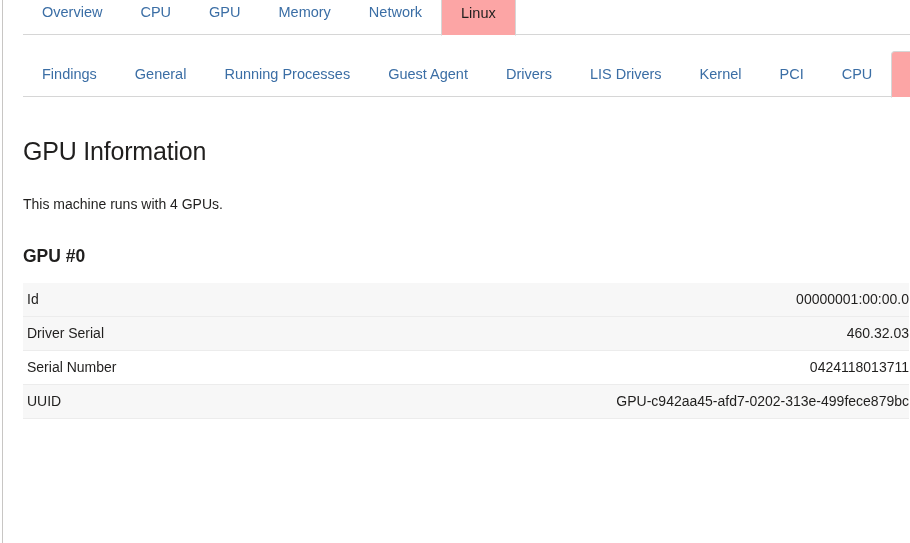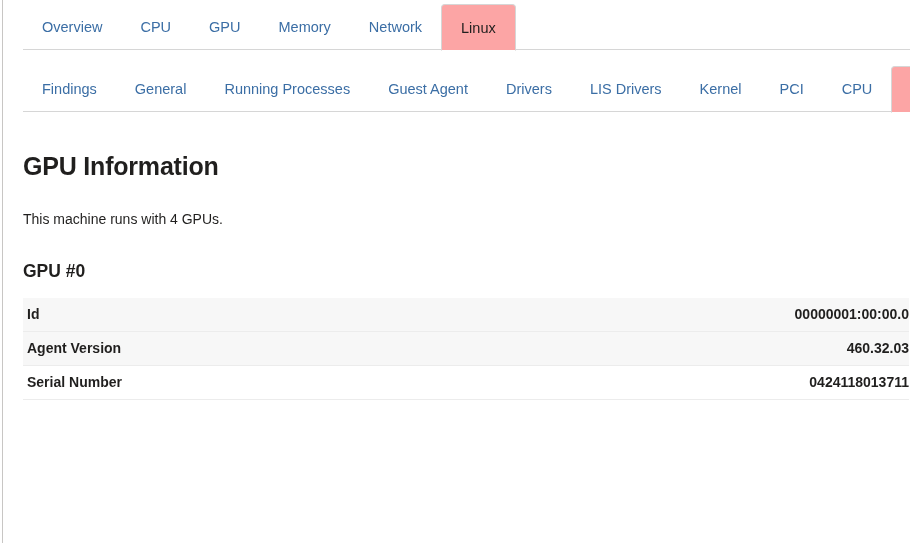--- a/index.html
+++ b/index.html
@@ -31,21 +31,21 @@
     position: absolute;
     left: 3px;
     top: 0;
     width: 907px;
     height: 543px;
   }
 
   
   .tabstrip {
     position: relative;
-    height: 50px;
+    height: 35px;
     box-sizing: border-box;
   }
   .tabstrip .rule {
     position: absolute;
     left: 20px;
     right: 0;
     bottom: 0;
     height: 1px;
     background: #d6d6d6;
   }
@@ -88,21 +88,21 @@
     margin-top: 15px;
   }
 
   
   .page-body {
     padding: 0 0 0 20px;
   }
 
   h1.page-title {
     font-size: 25px;
-    font-weight: 700;
+    font-weight: 400;
     letter-spacing: -0.2px;
     margin: 40px 1px 0 0;
     color: #201f1e;
   }
 
   p.lede {
     font-size: 14px;
     margin: 30px 0 0 0;
     color: #201f1e;
   }
@@ -126,21 +126,20 @@
     border-bottom: 1px solid #ececec;
   }
   table.info-table tr.striped {
     background: #f7f7f7;
   }
   table.info-table td {
     padding: 8px 0 9px 0;
     vertical-align: middle;
     color: #201f1e;
     line-height: 16px;
-    font-weight: bold;
   }
   table.info-table td.key {
     width: 295px;
     padding-left: 4px;
   }
   table.info-table td.val {
     padding-left: 0;
     text-align: right;
   }
 </style>
@@ -184,25 +183,29 @@
     <p class="lede">This machine runs with 4 GPUs.</p>
     <div id="sections">
         <h2 class="gpu-heading">GPU #0</h2>
         <table class="info-table">
           <tbody>
             <tr class="striped">
               <td class="key">Id</td>
               <td class="val">00000001:00:00.0</td>
             </tr>
             <tr class="striped">
-              <td class="key">Agent Version</td>
+              <td class="key">Driver Serial</td>
               <td class="val">460.32.03</td>
             </tr>
             <tr>
               <td class="key">Serial Number</td>
               <td class="val">0424118013711</td>
+            </tr>
+            <tr class="striped">
+              <td class="key">UUID</td>
+              <td class="val">GPU-c942aa45-afd7-0202-313e-499fece879bc</td>
             </tr>
           </tbody>
         </table>
       </div>
   </div>
 
 </div>
 
 </body></html>

